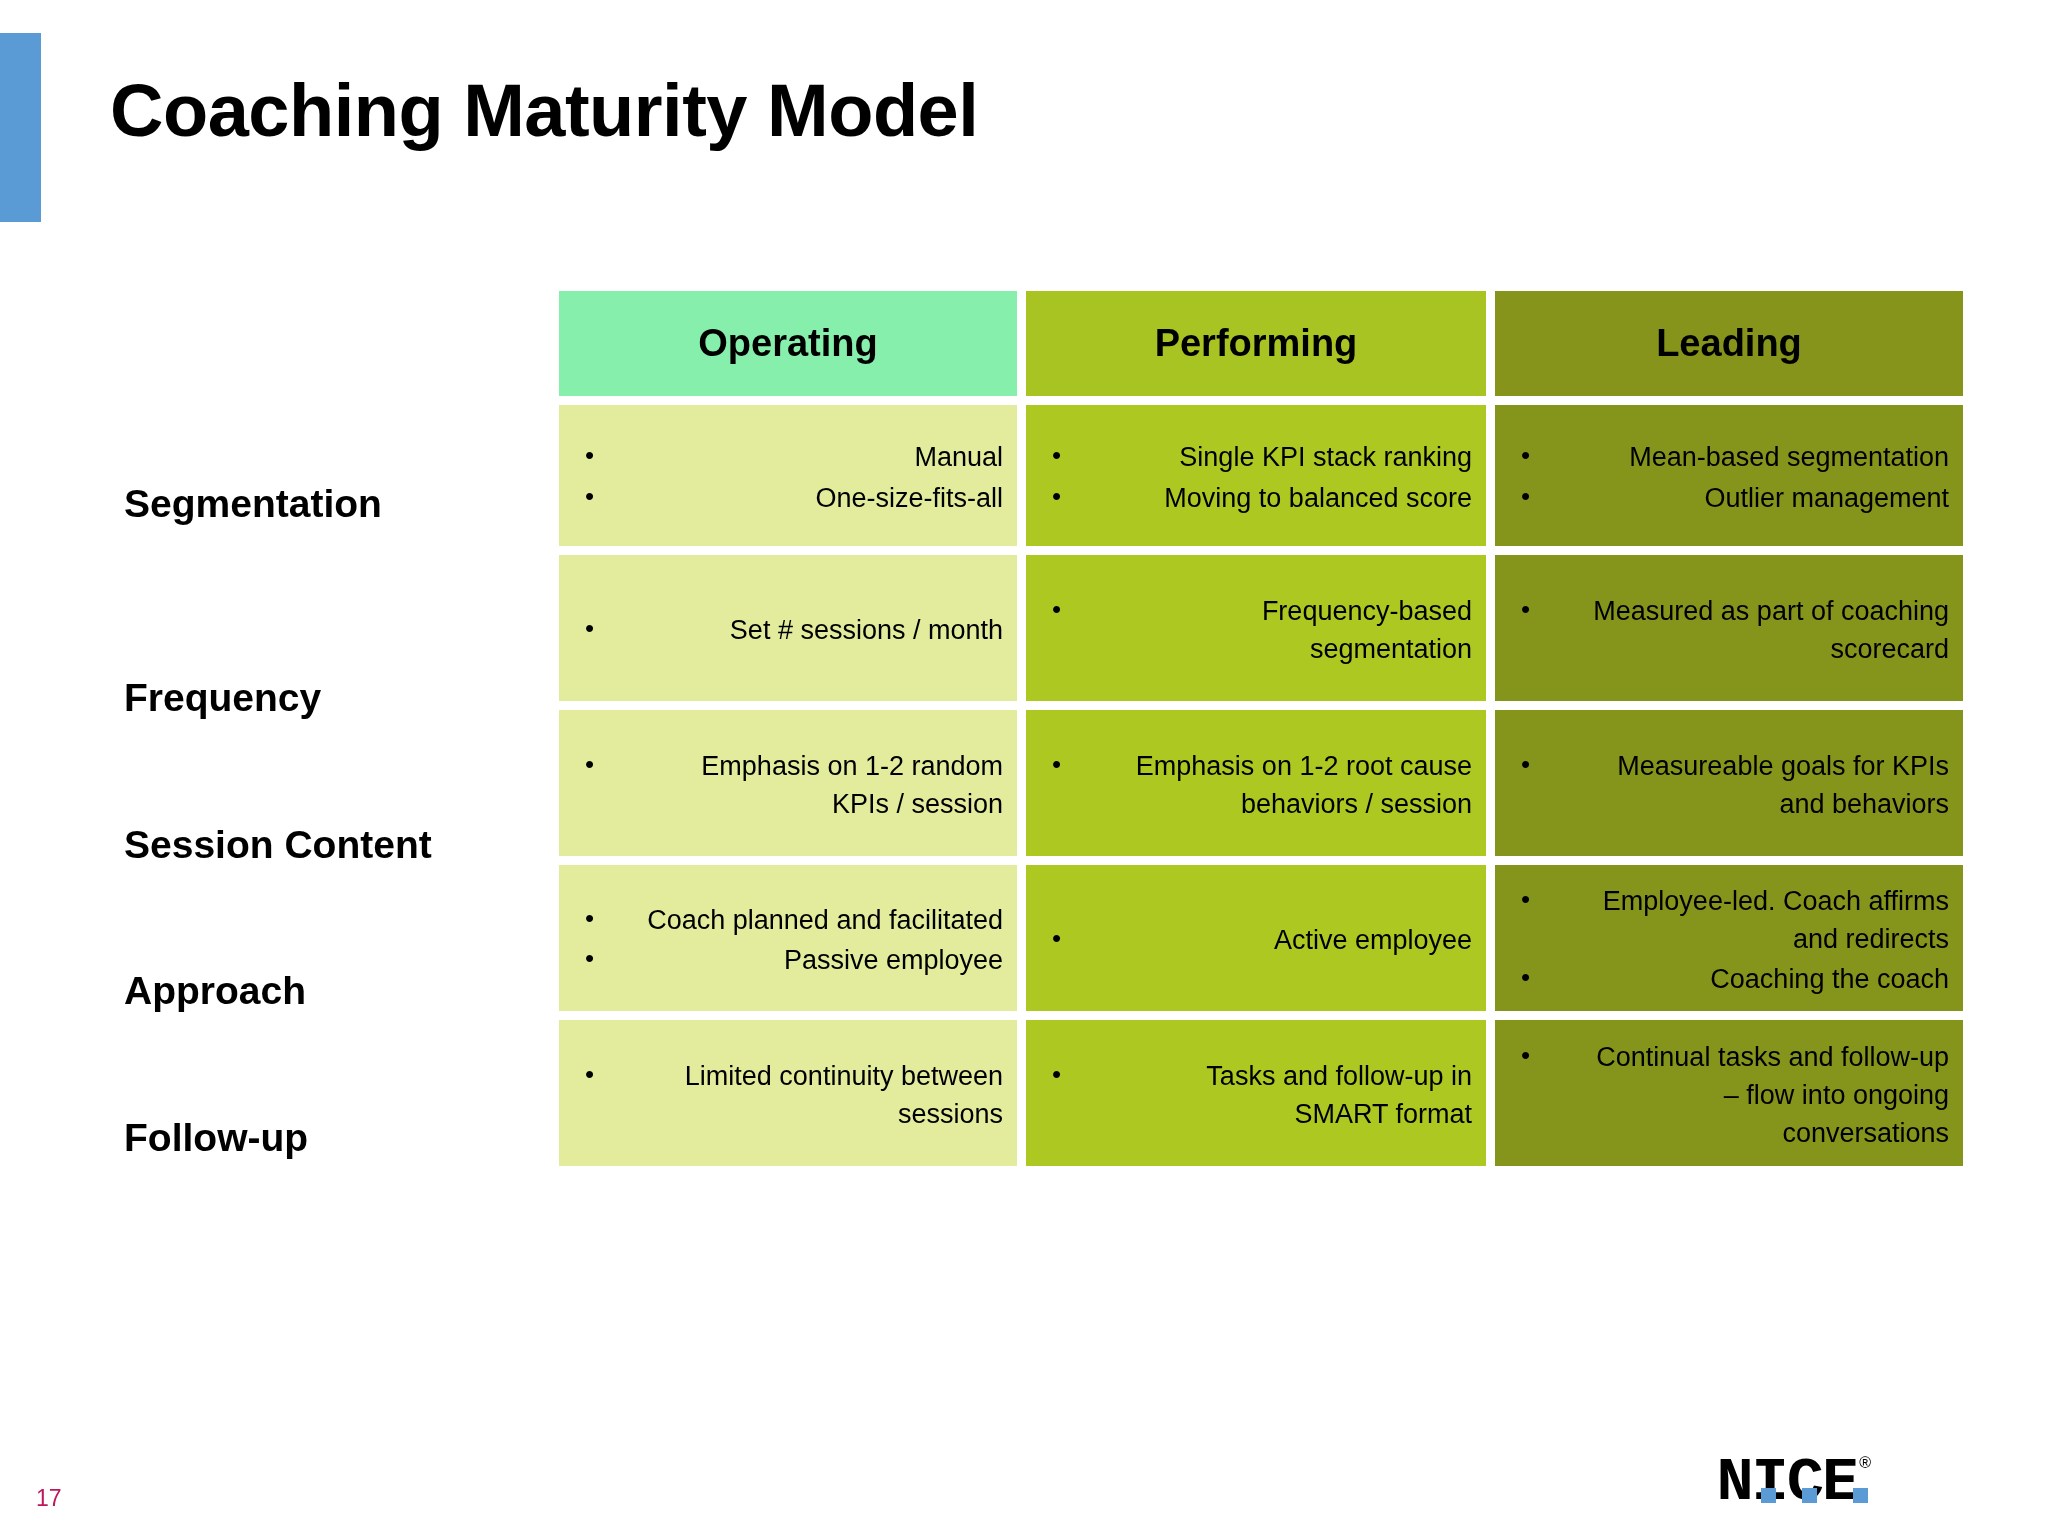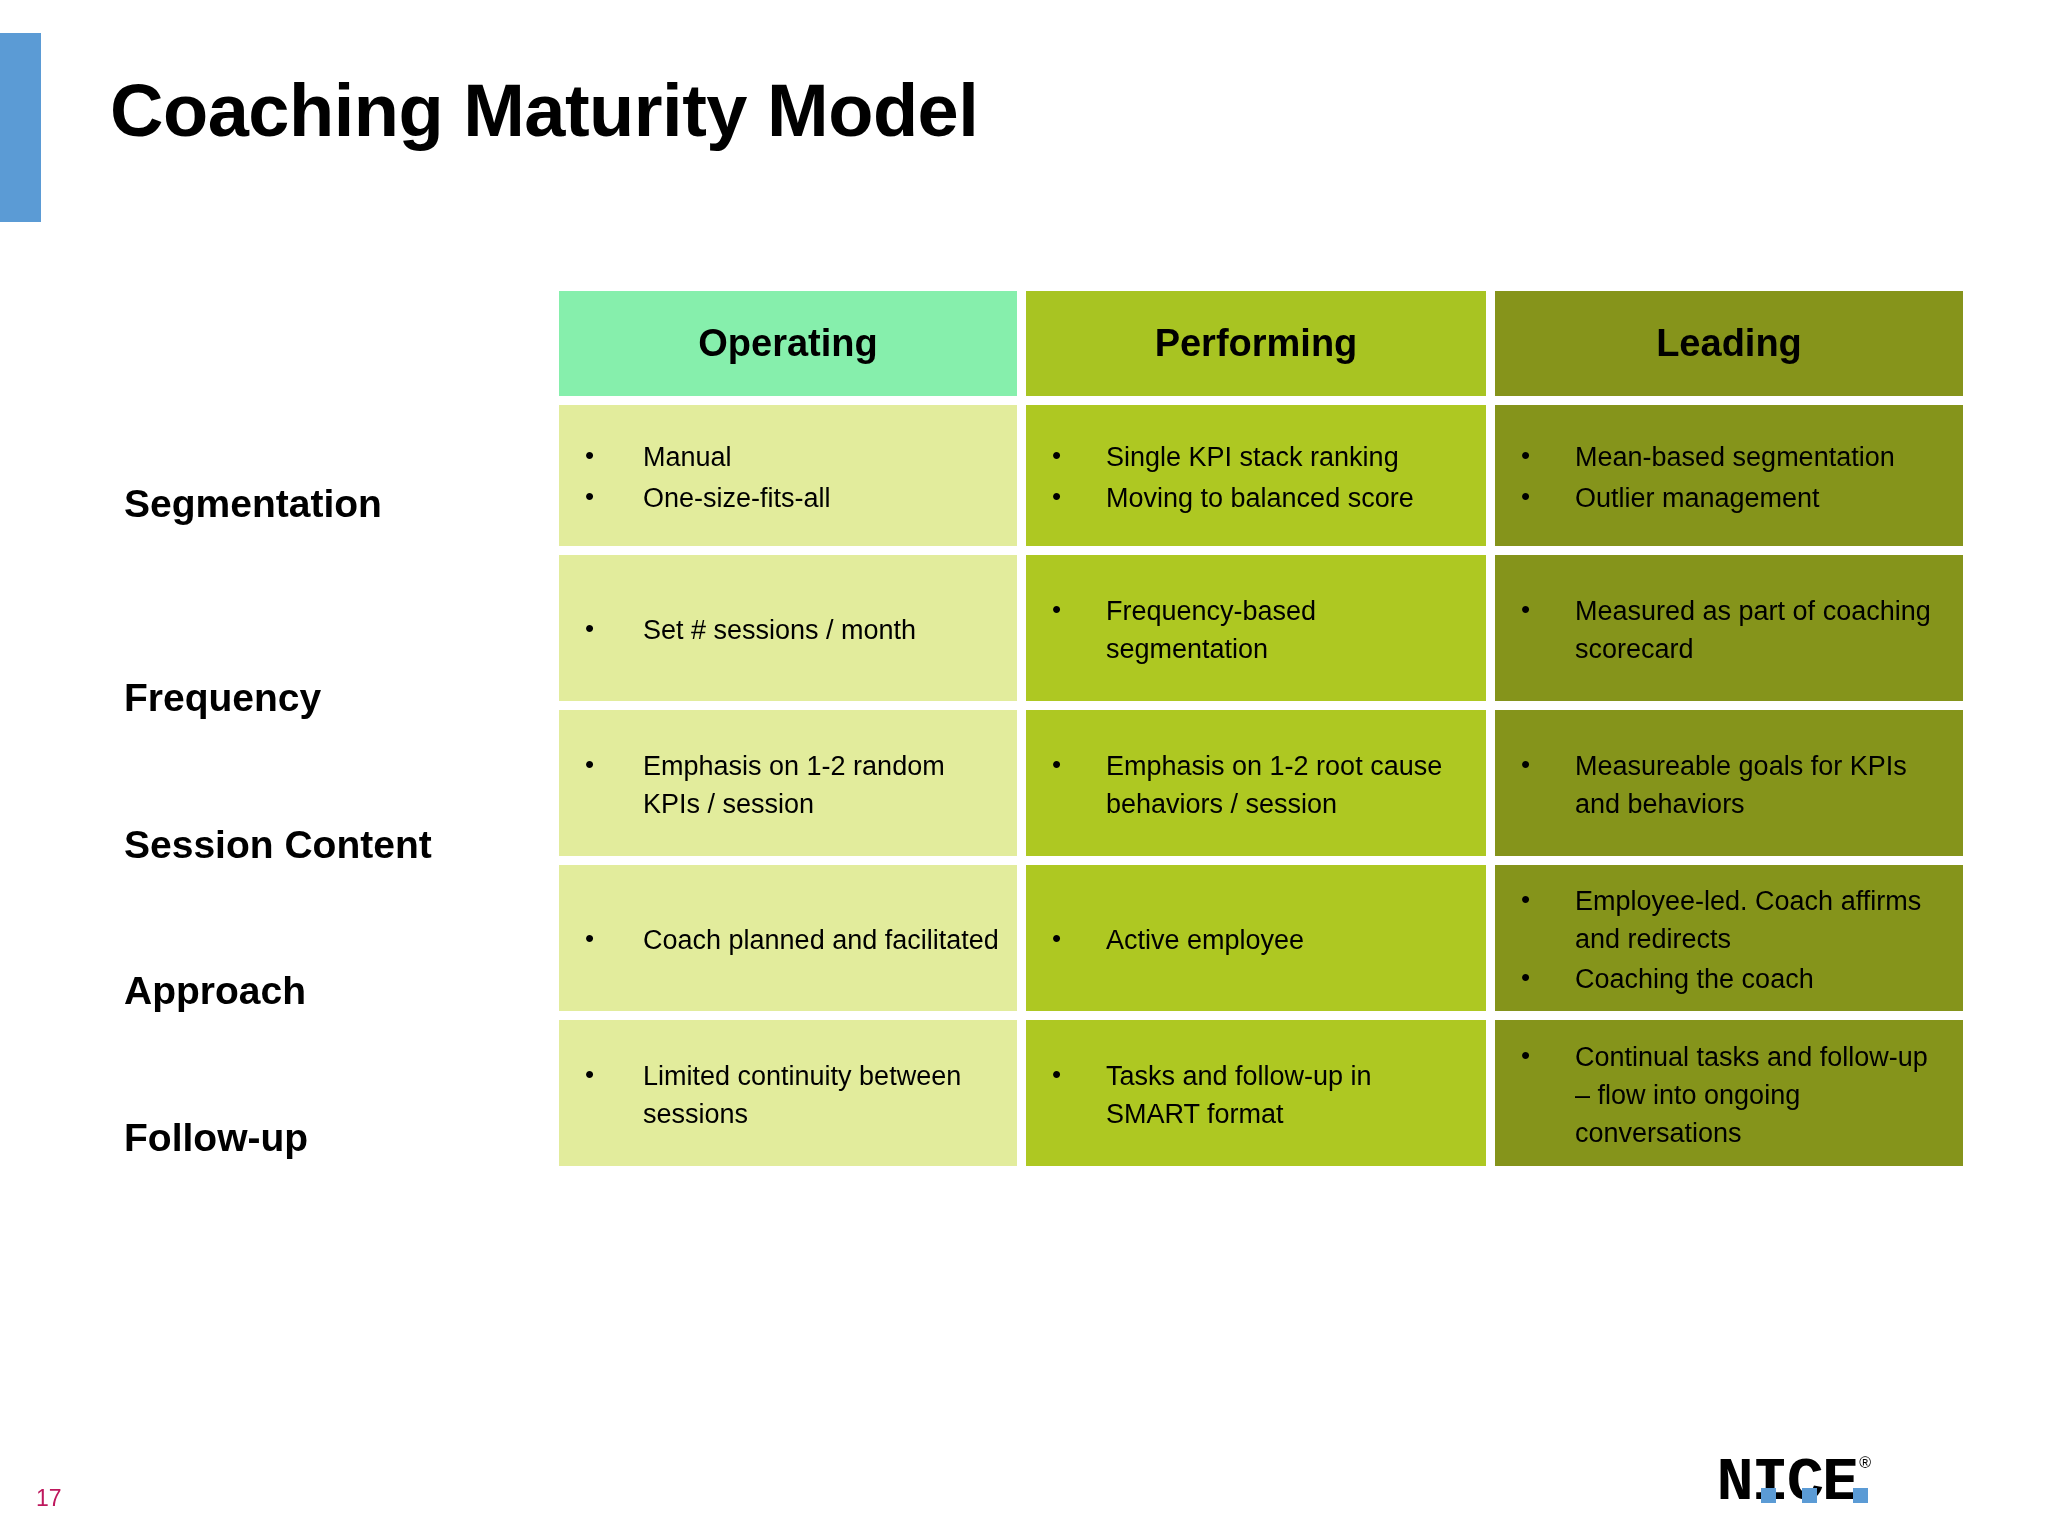--- a/index.html
+++ b/index.html
@@ -6,20 +6,21 @@
   html, body {
     width: 2048px; height: 1536px;
     background: #ffffff;
     font-family: "Liberation Sans", sans-serif;
     overflow: hidden;
   }
   .slide {
     position: relative;
     width: 1889px; height: 1536px;
     background: #ffffff;
+    text-align: right;
   }
 
   
   .accent-bar {
     position: absolute;
     left: 0px; top: 33px;
     width: 41px; height: 189px;
     background: #5b9bd5;
   }
   .slide-title {
@@ -249,20 +250,21 @@
         <ul class="bullets">
           <li>Measureable goals for KPIs and behaviors</li>
         </ul>
       </div>
     </div>
 
     <div class="matrix-row body-row r-appr">
       <div class="cell col-0 tint-0">
         <ul class="bullets">
           <li>Coach planned and facilitated</li>
+          <li>Passive employee</li>
         </ul>
       </div>
       <div class="cell col-1 tint-1">
         <ul class="bullets">
           <li>Active employee</li>
         </ul>
       </div>
       <div class="cell col-2 tint-2">
         <ul class="bullets">
           <li>Employee-led. Coach affirms and redirects</li>

